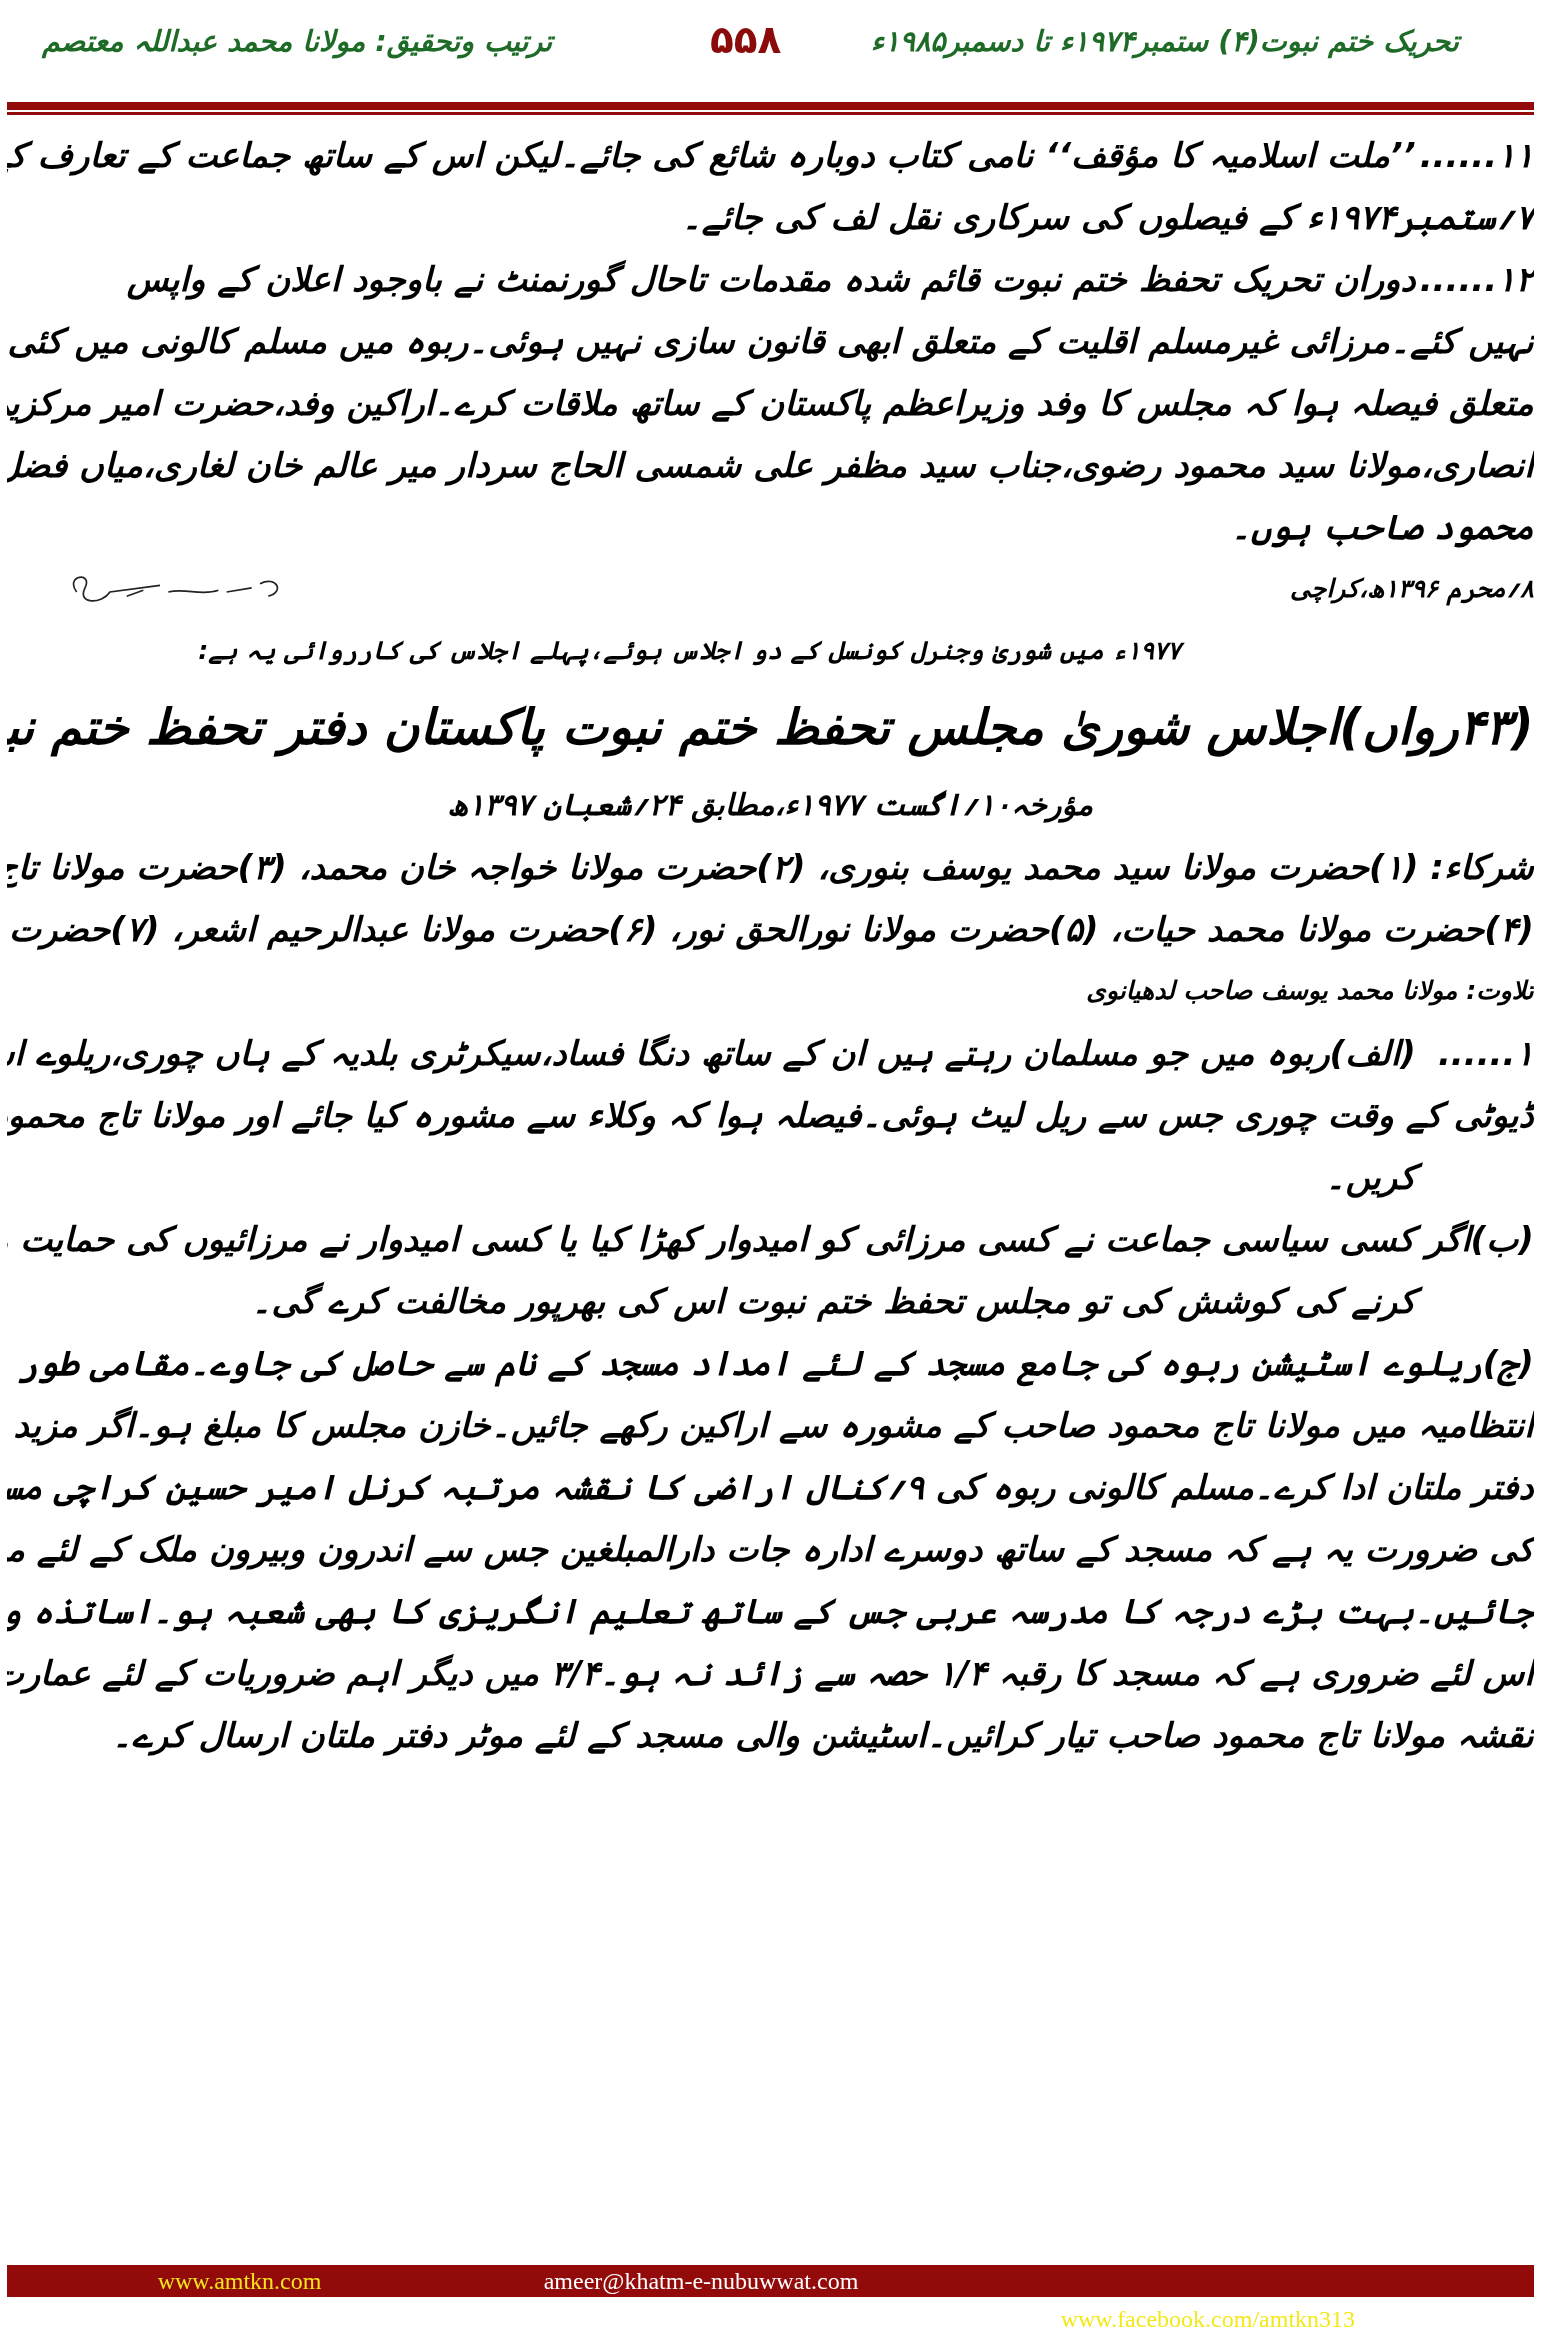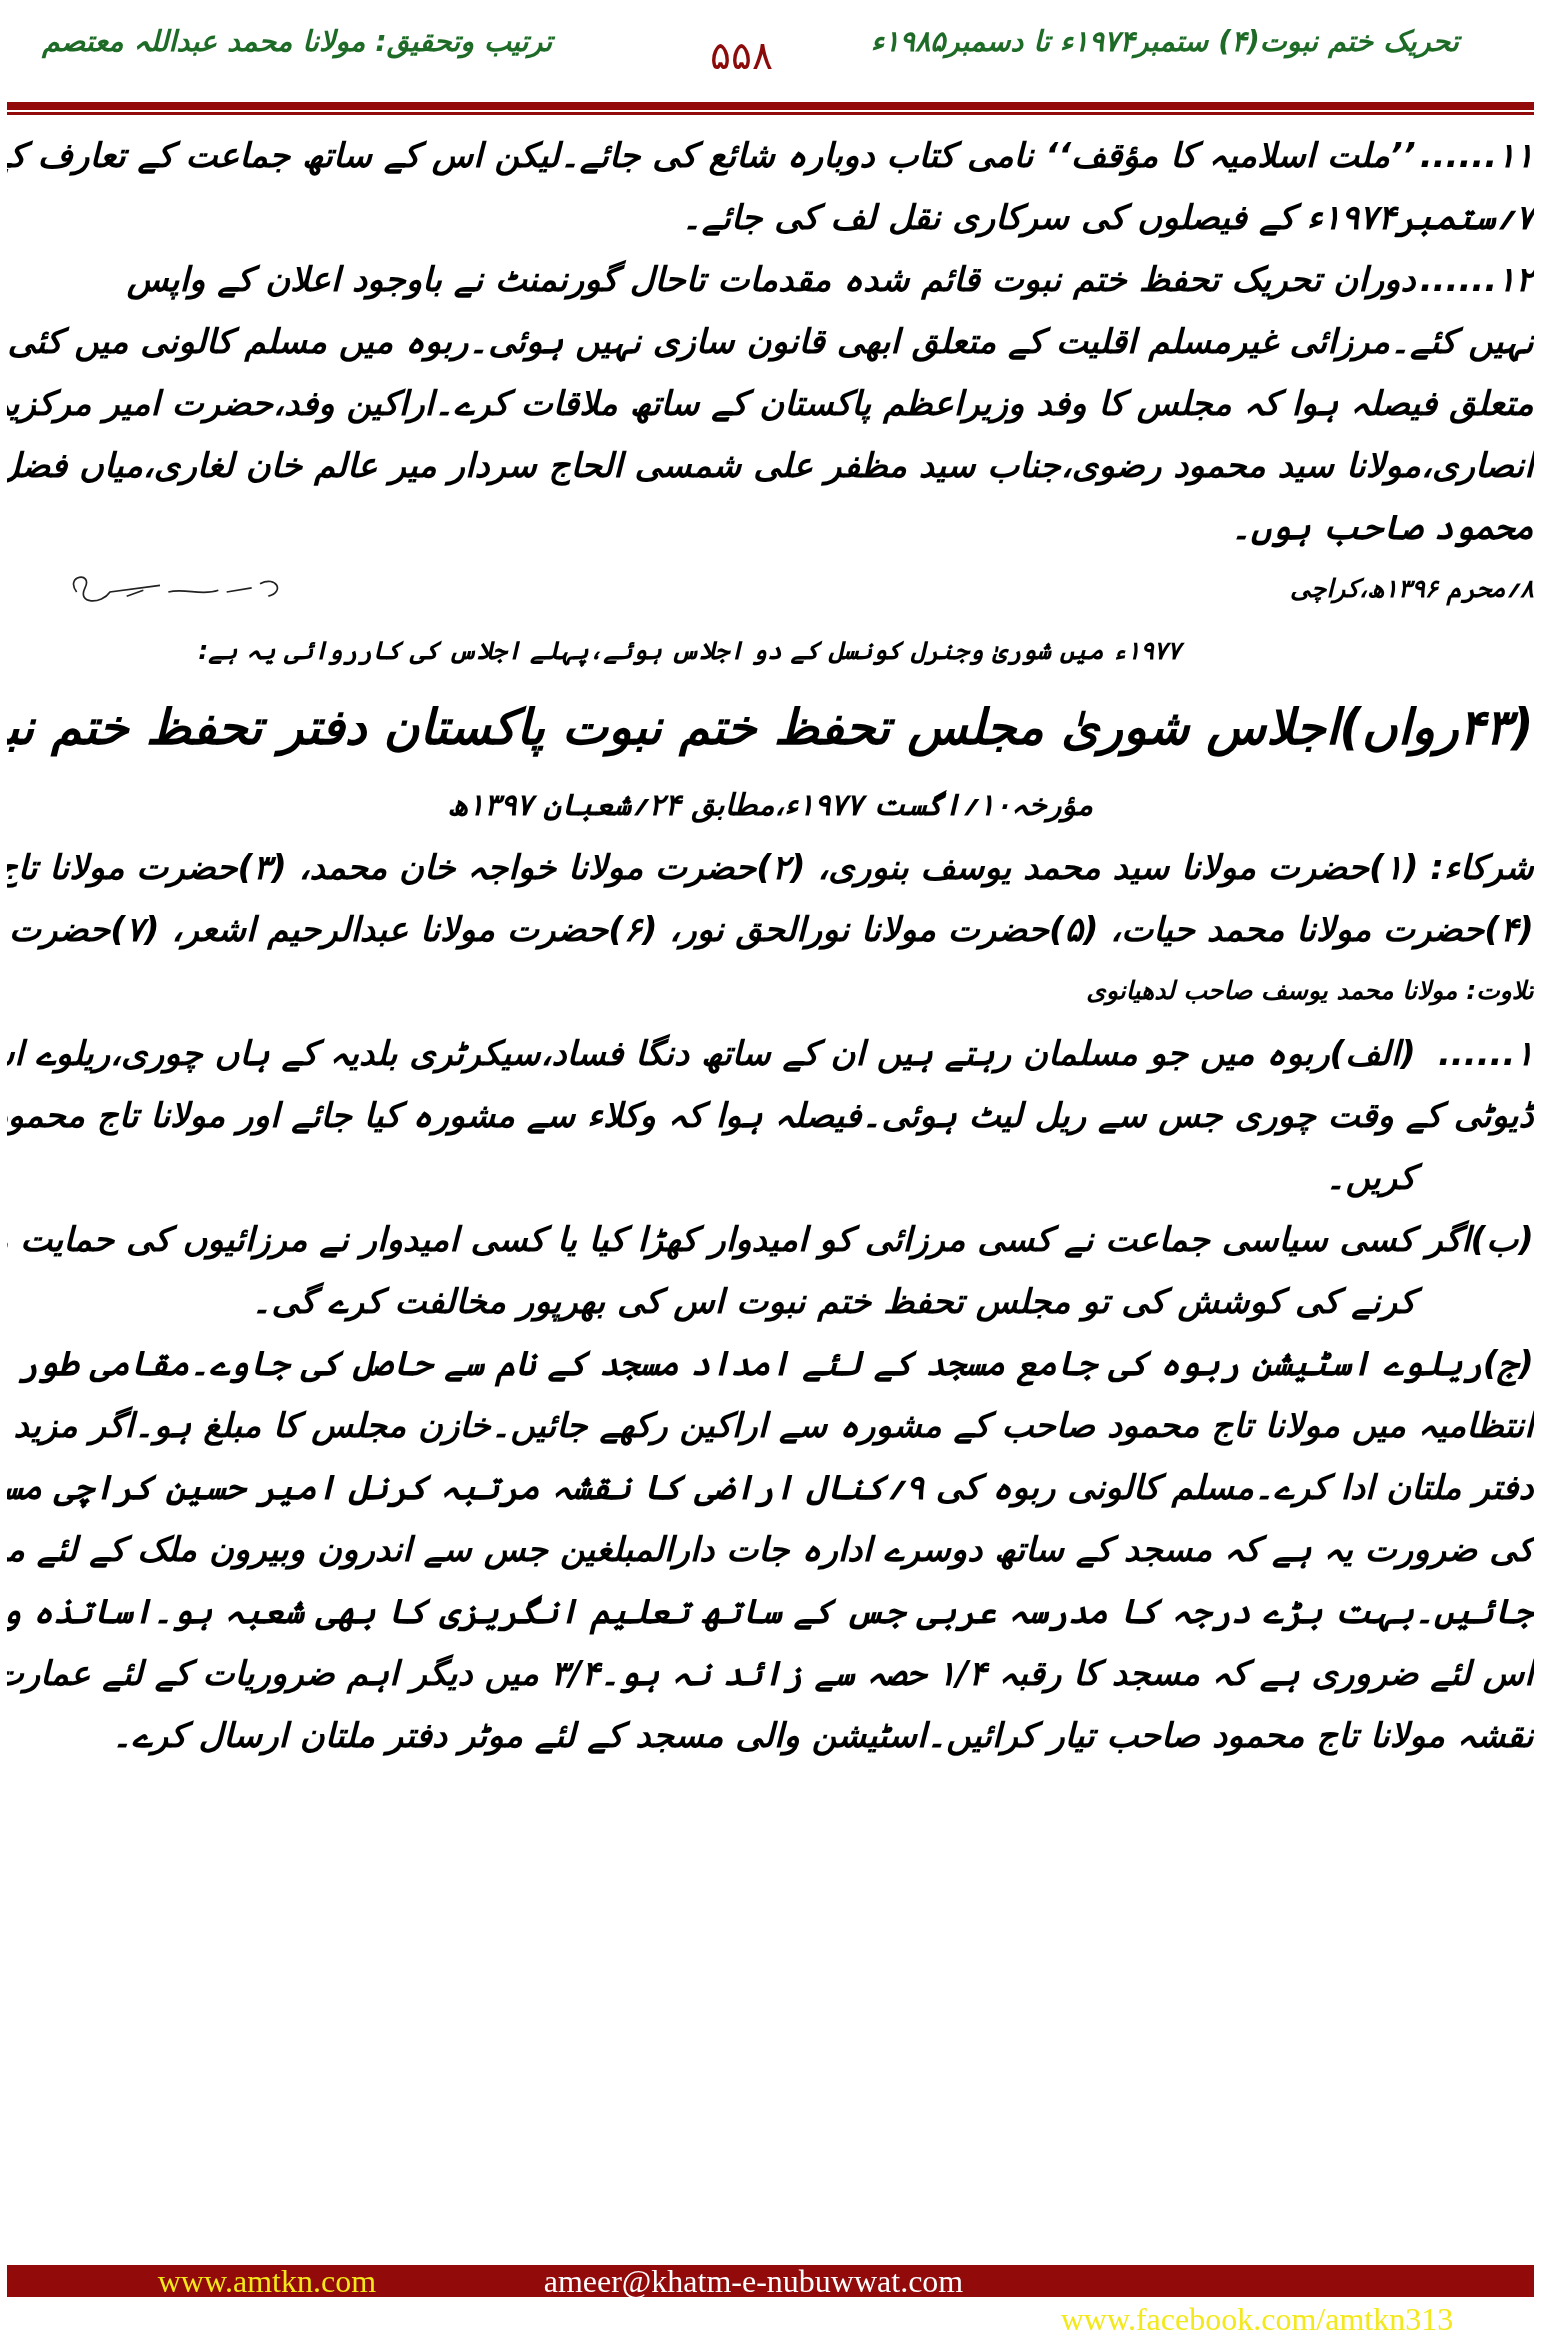--- a/index.html
+++ b/index.html
@@ -2,38 +2,38 @@
 <html style="font-size:13.4px"><head>
   <meta charset="utf-8">
   <style>
     html, body { margin: 0; padding: 0; background: #ffffff; }
     body {
       width: 1560px; height: 2330px; position: relative; overflow: hidden;
       font-family: "DejaVu Sans", sans-serif; color: #000;
     }
     .header { position: absolute; left: 0; top: 0; width: 1560px; height: 76px; }
     .hdr-right { position: absolute; right: 101px; top: 23.5px; font-size: 28.6px; color: #1d6b26; direction: rtl; font-weight: bold; font-style: italic; }
-    .hdr-center { position: absolute; left: 710px; top: 33px; font-size: 39px; color: #8b0a0a; font-weight: normal; direction: rtl; }
+    .hdr-center { position: absolute; left: 710px; top: 17px; font-size: 39px; color: #8b0a0a; font-weight: bold; direction: rtl; }
     .hdr-left { position: absolute; left: 42px; top: 23.5px; font-size: 28.6px; color: #1d6b26; direction: rtl; font-weight: bold; font-style: italic; }
     .rule-thick { position: absolute; left: 6.7px; width: 1527px; top: 102px; height: 8.4px; background: #920a0a; }
     .rule-thin { position: absolute; left: 6.7px; width: 1527px; top: 112px; height: 2.5px; background: #920a0a; }
 
     .content { position: absolute; left: 6.7px; top: 124px; width: 1527px; direction: rtl; }
     .line { position: relative; height: 62px; font-size: 34px; line-height: 62px; font-weight: bold; font-style: italic; white-space: nowrap; overflow: hidden; }
     .line.justify { text-align: justify; text-align-last: justify; }
     .num { position: absolute; right: 0; top: 0; }
     .indent-text { padding-right: 118px; }
     .line.subhead { font-size: 25px; text-align: right; }
     .line.title { height: 92px; line-height: 92px; font-size: 49px; text-align: center; }
     .line.center { text-align: center; font-size: 30px; }
     .underline { }
     .signature { position: absolute; left: 59px; top: 567px; width: 252px; height: 50px; }
 
     .footer { position: absolute; left: 6.7px; top: 2265px; width: 1527px; height: 32px; background: #920a0a; }
-    .footer span { position: absolute; top: 1.7px; font-family: "Liberation Serif", serif; font-size: 32px; line-height: 28.6px; }
+    .footer span { position: absolute; top: 1.7px; font-family: "Liberation Serif", serif; font-size: 24px; line-height: 28.6px; }
     .f1 { left: 151px; color: #f3e81c; }
     .f2 { left: 537px; color: #ffffff; }
     .f3 { left: 1054px; color: #f3e81c; margin-top: 38px; }
   </style>
 </head>
 <body>
 
 <div class="header">
   <div class="hdr-right">تحریک ختم نبوت(۴) ستمبر۱۹۷۴ء تا دسمبر۱۹۸۵ء</div>
   <div class="hdr-center">۵۵۸</div>

